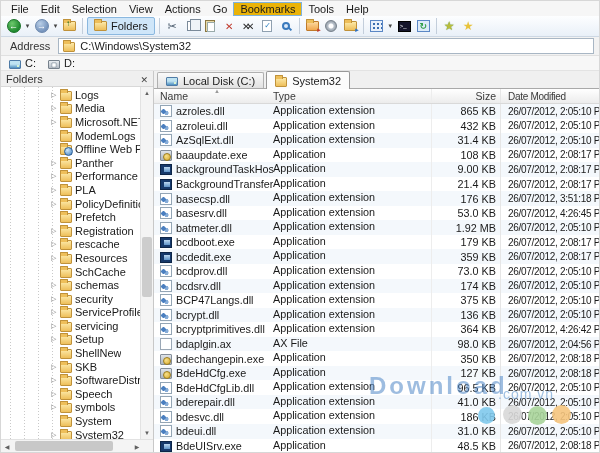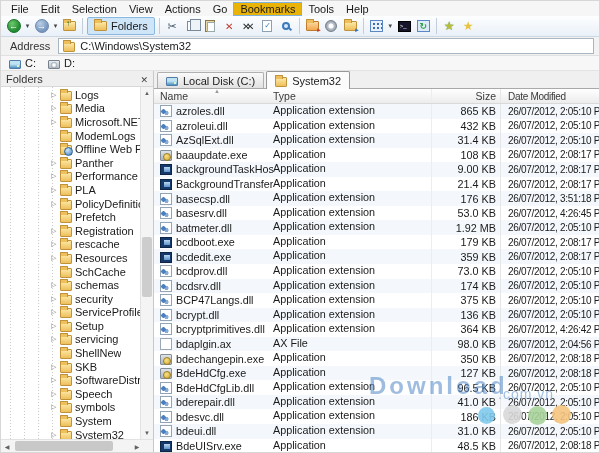--- a/index.html
+++ b/index.html
@@ -397,28 +397,28 @@
               <span class="ticon">
                 <span class="fticon" data-icon="folder"></span>
               </span>
               <span class="tlabel">ServiceProfiles</span>
             </div>
             <div class="titem exp">
               <span class="arrow"></span>
               <span class="ticon">
                 <span class="fticon" data-icon="folder"></span>
               </span>
+              <span class="tlabel">servicing</span>
+            </div>
+            <div class="titem exp">
+              <span class="arrow"></span>
+              <span class="ticon">
+                <span class="fticon" data-icon="folder"></span>
+              </span>
               <span class="tlabel">Setup</span>
-            </div>
-            <div class="titem exp">
-              <span class="arrow"></span>
-              <span class="ticon">
-                <span class="fticon" data-icon="folder"></span>
-              </span>
-              <span class="tlabel">servicing</span>
             </div>
             <div class="titem leaf">
               <span class="arrow"></span>
               <span class="ticon">
                 <span class="fticon" data-icon="folder"></span>
               </span>
               <span class="tlabel">ShellNew</span>
             </div>
             <div class="titem exp">
               <span class="arrow"></span>

